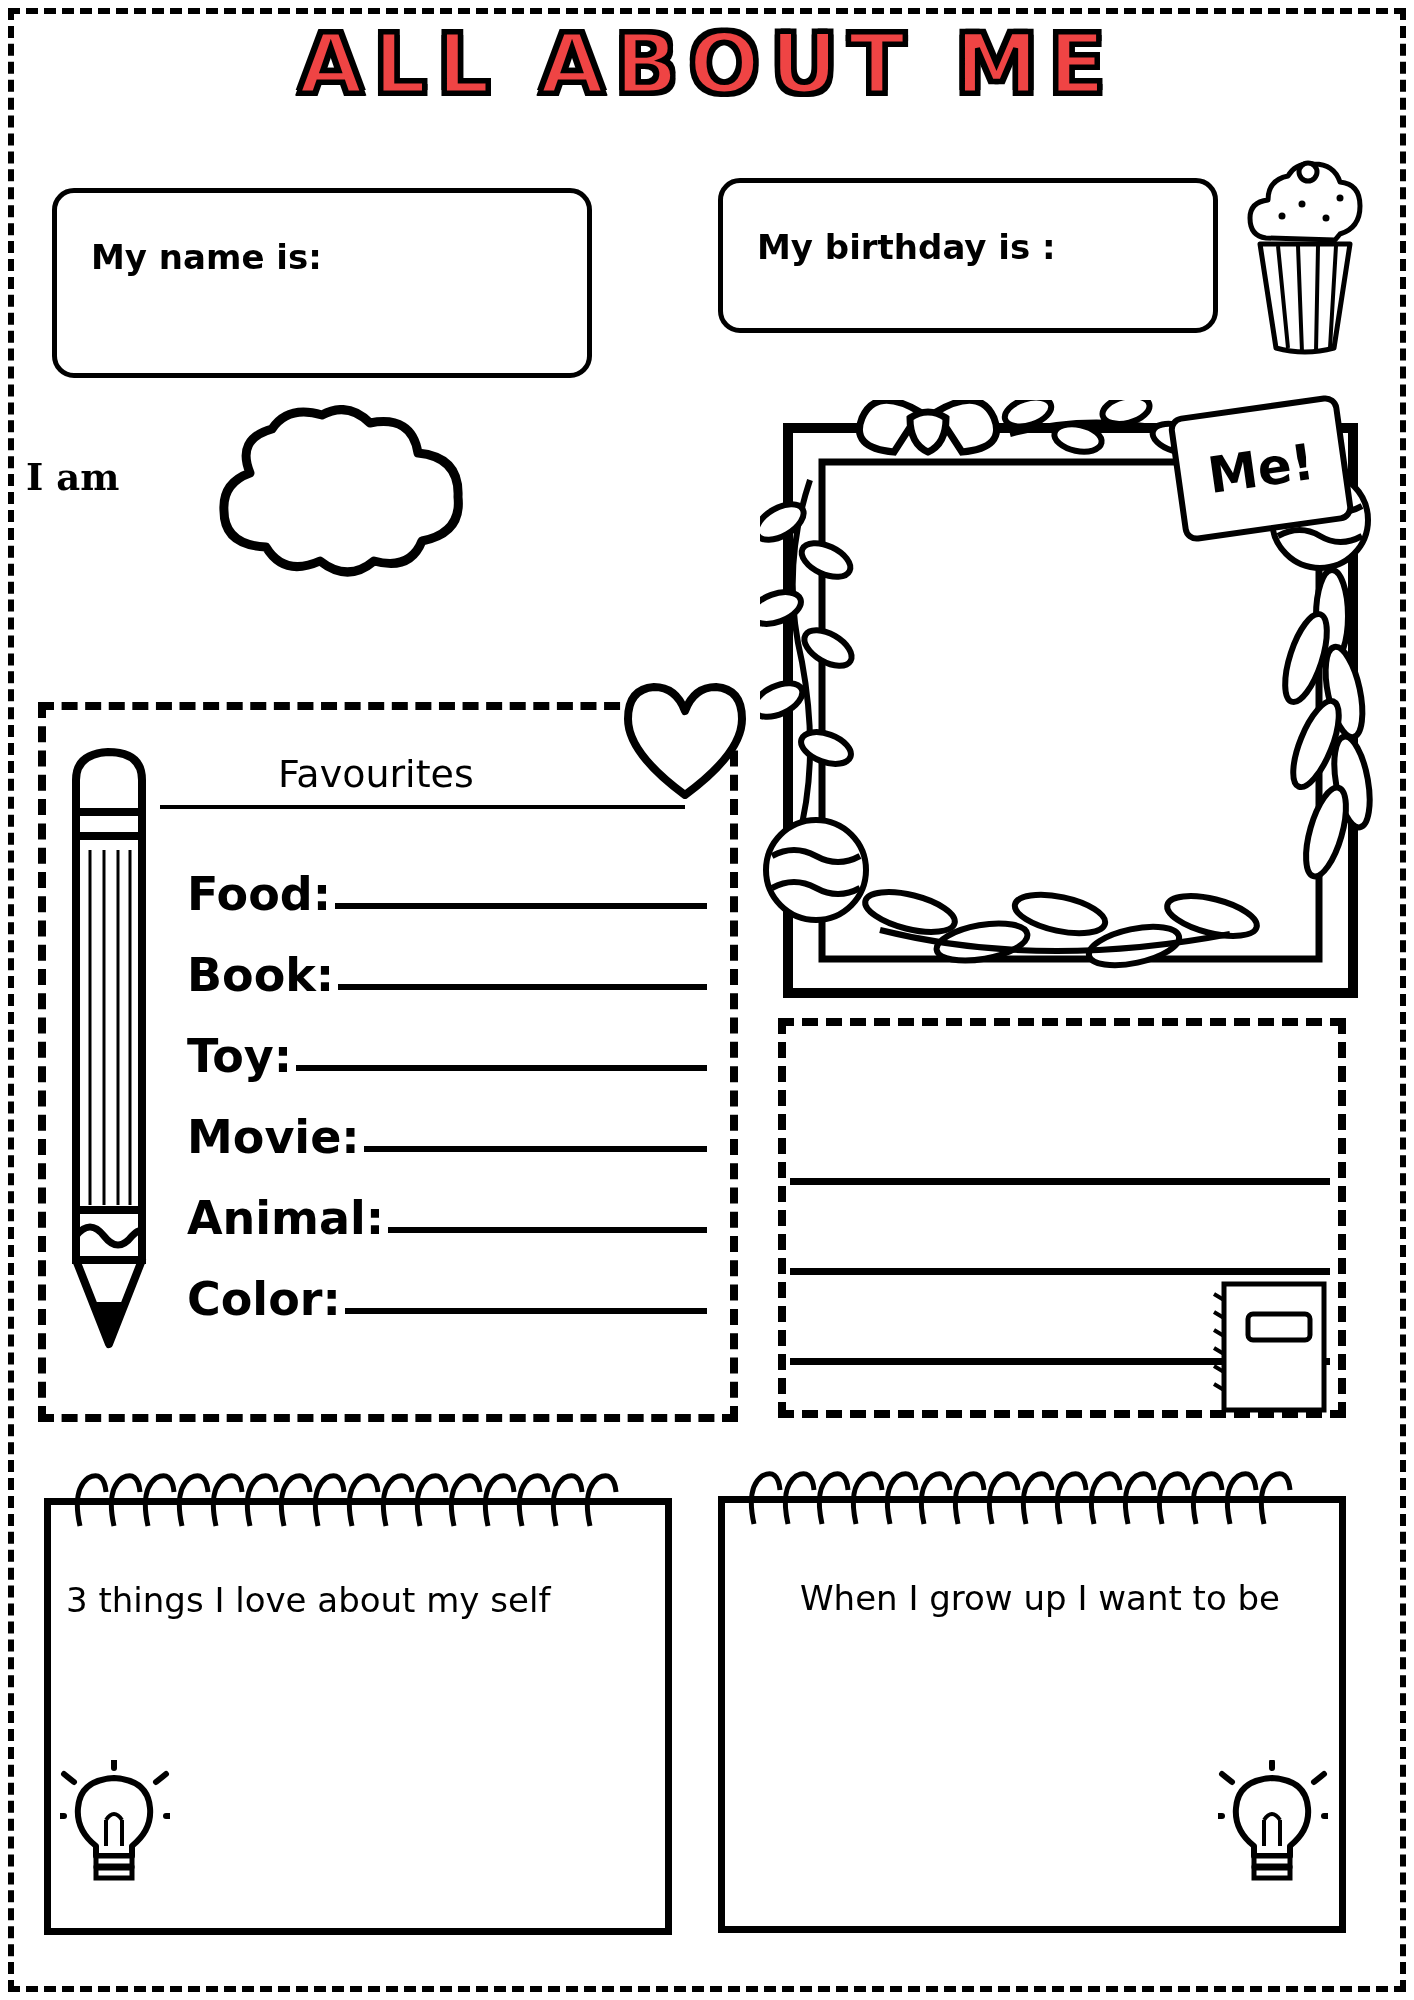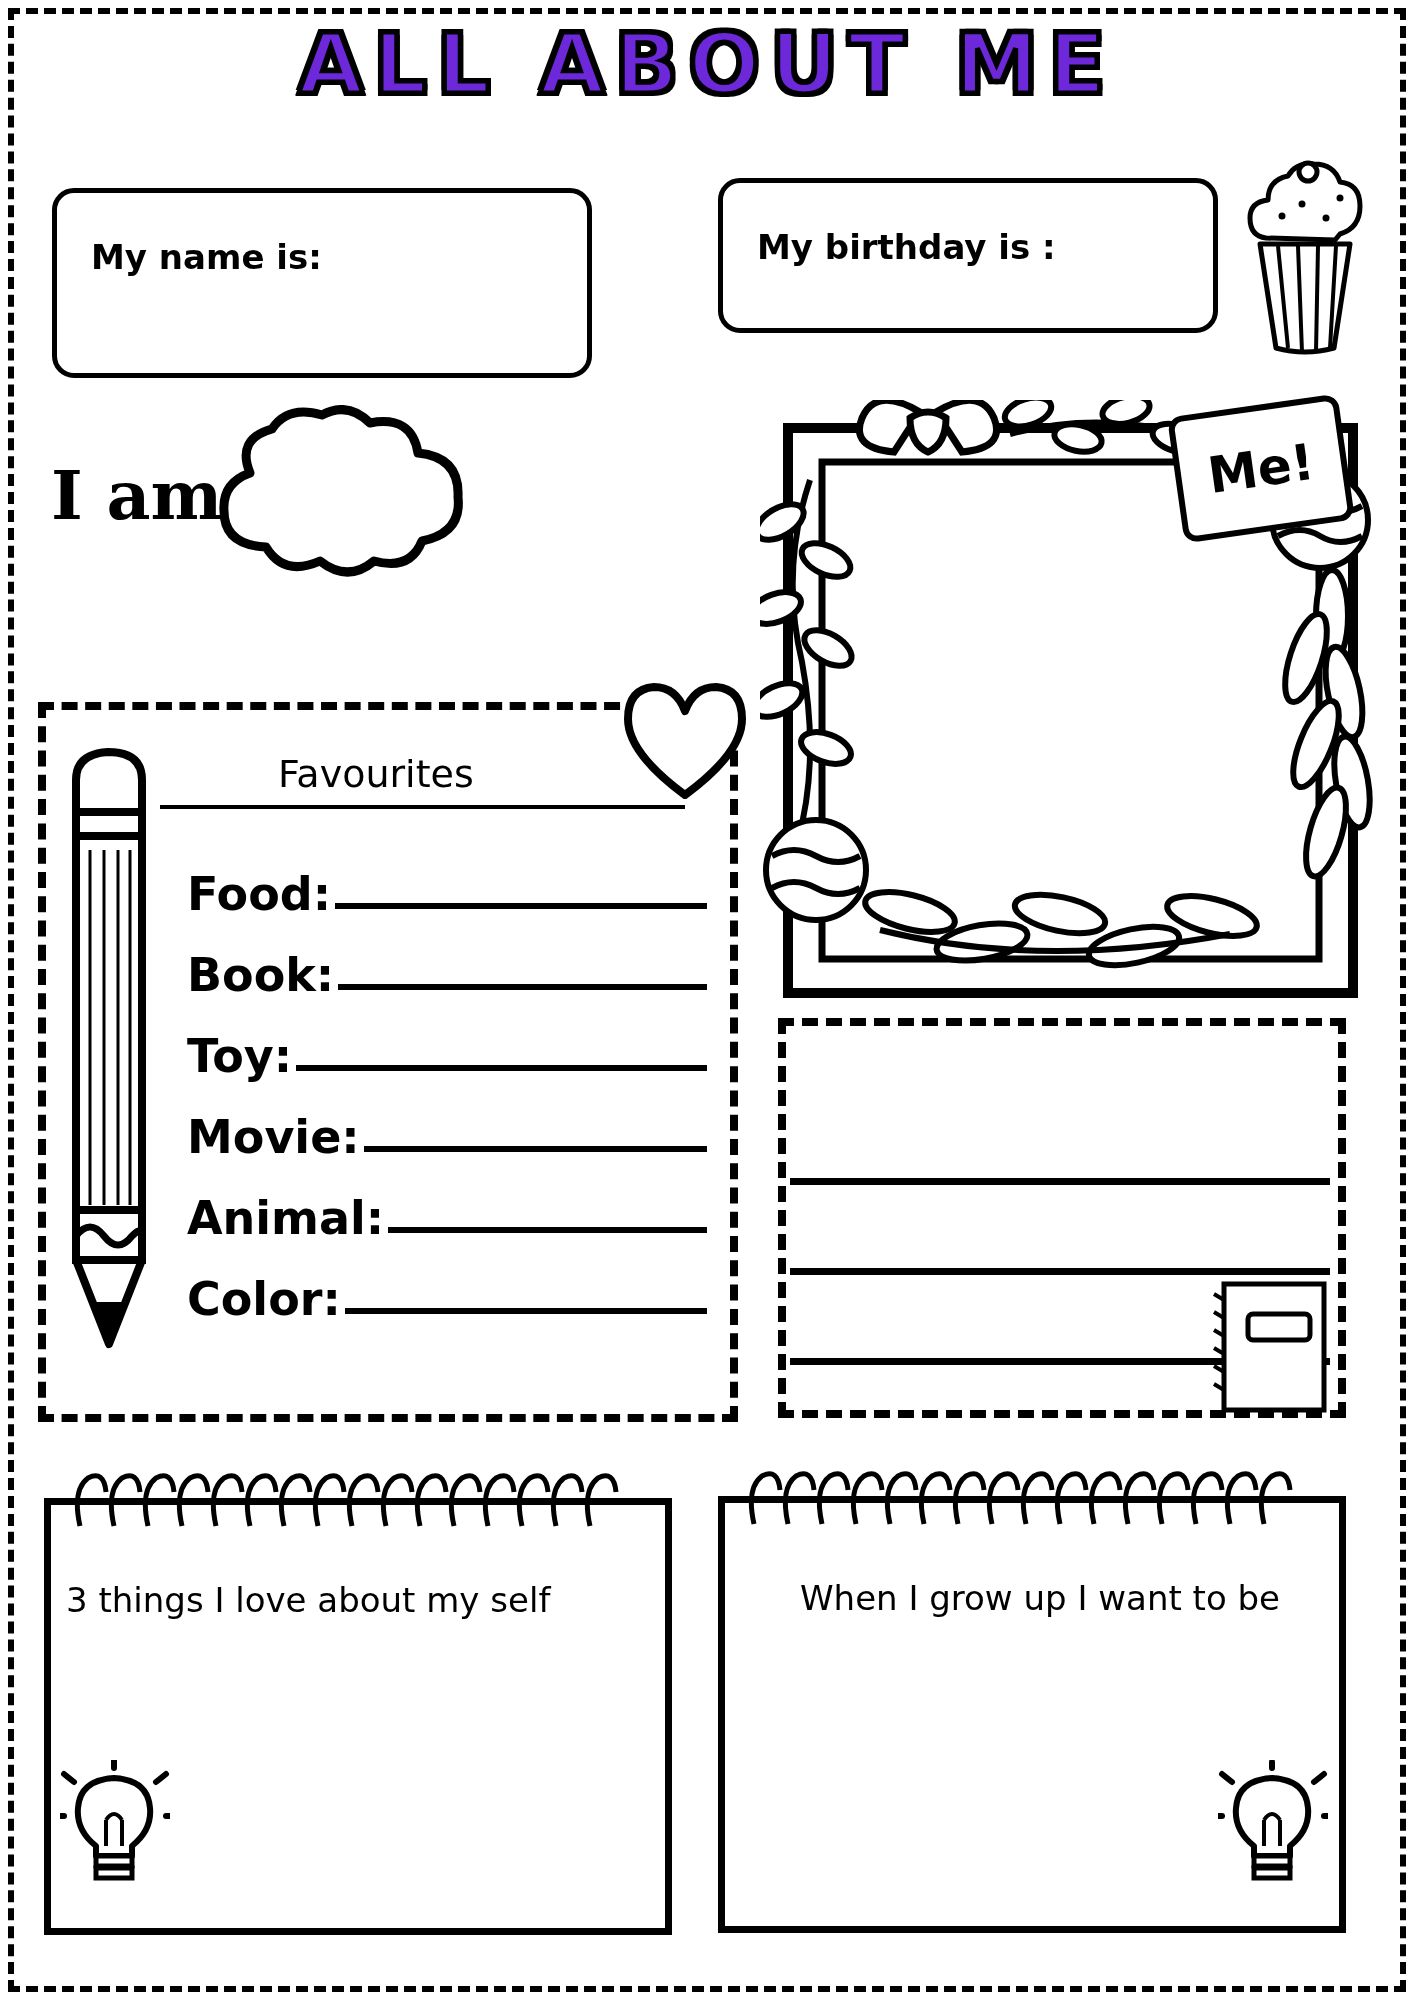--- a/index.html
+++ b/index.html
@@ -37,21 +37,21 @@
   .title {
     position: absolute;
     top: 20px;
     left: 0;
     width: 1414px;
     text-align: center;
     font-family: "DejaVu Sans", sans-serif;
     font-size: 84px;
     font-weight: bold;
     letter-spacing: 10px;
-    color: #6d28d9;
+    color: #ef4444;
     -webkit-text-stroke: 5px #000;
     text-shadow:
       -3px -3px 0 #000, 3px -3px 0 #000,
       -3px  3px 0 #000, 3px  3px 0 #000;
     line-height: 1.05;
   }
 
   
   .rounded-box {
     position: absolute;
@@ -68,22 +68,21 @@
     margin-top: 24px;
   }
   #name-box   { left: 52px;  top: 188px; width: 540px; height: 190px; }
   #bday-box   { left: 718px; top: 178px; width: 500px; height: 155px; }
 
   
   .iam-text {
     position: absolute;
     font-family: "DejaVu Serif", serif;
     font-weight: bold;
-    font-size: 68px;
-    margin-left: 25px;
+    font-size: 37px;
   }
   #iam-left  { left: 26px;  top: 455px; }
   #iam-right { left: 492px; top: 455px; }
 
   .cloud {
     position: absolute;
     left: 180px; top: 405px;
     width: 312px; height: 175px;
   }
 

